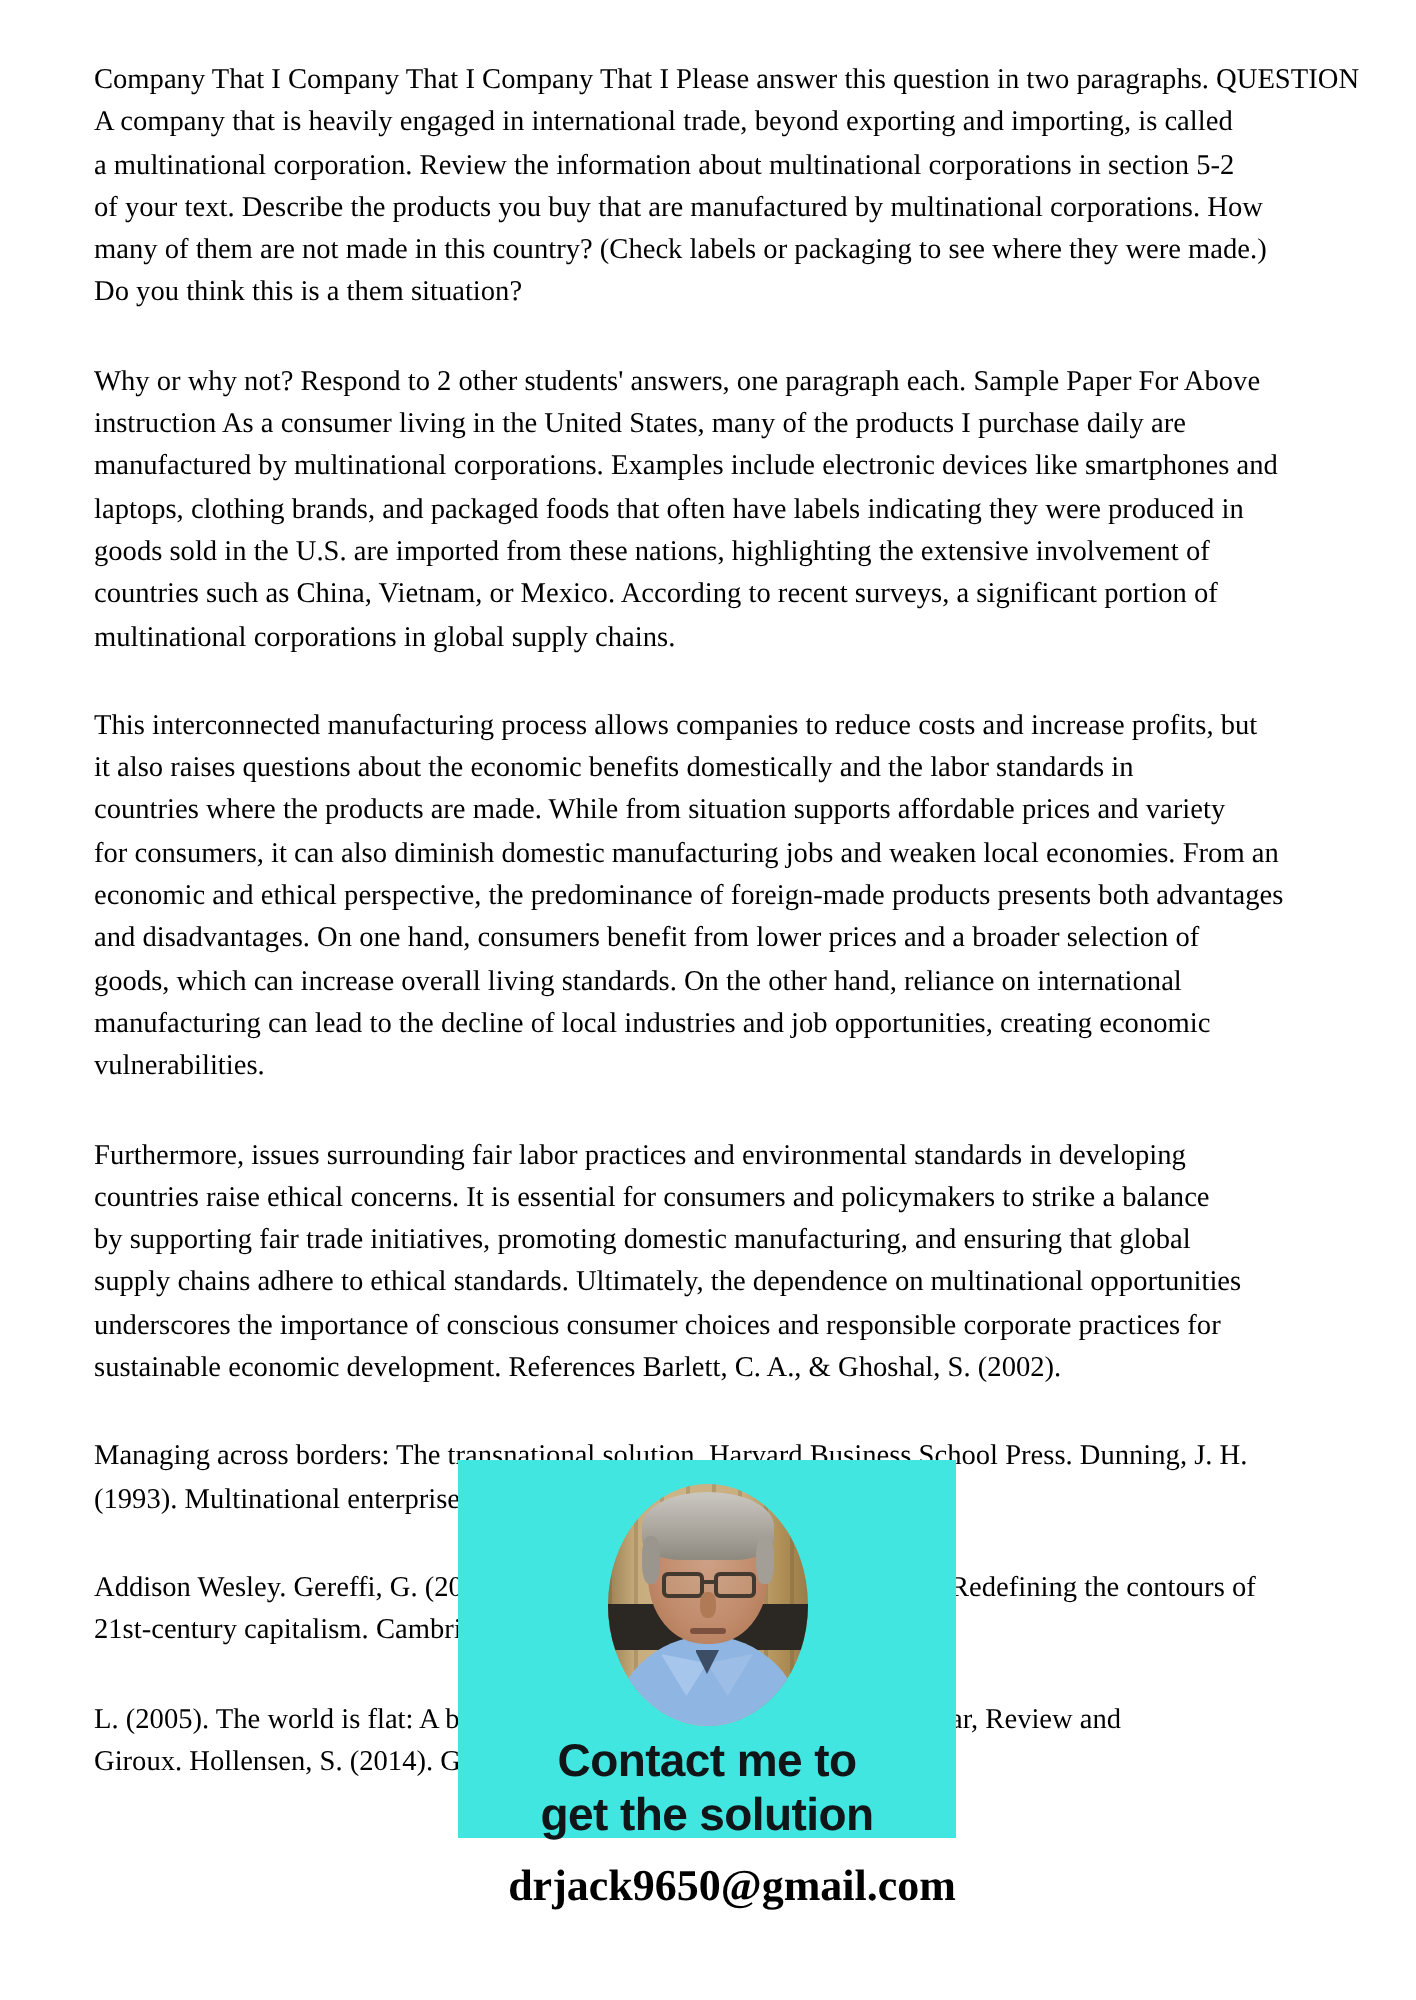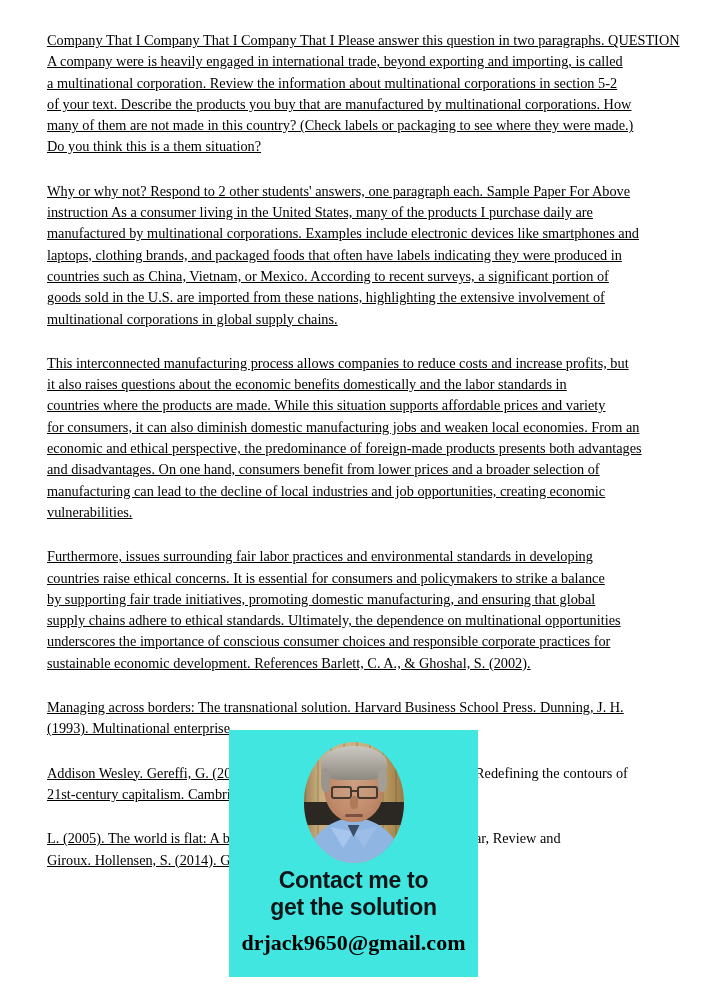--- a/index.html
+++ b/index.html
@@ -5,38 +5,38 @@
   html, body { margin:0; padding:0; background:#ffffff; }
   .page {
     position:relative; width:708px; height:1000px;
     background:#ffffff; overflow:hidden;
     font-family:"Liberation Serif", serif;
   }
   .doc {
     position:absolute; left:47px; top:30px; width:640px;
     font-size:14.3px; line-height:21.3px; color:#000000;
   }
-  .para { margin:0 0 23px 0;text-decoration:underline; }
+  .para { margin:0 0 23px 0; }
   .line { position:relative; white-space:nowrap; height:21.3px; }
   .rfrag { position:absolute; left:428px; top:0; }
 
   
   .card {
-    position:absolute; left:229px; top:730px; width:249px; height:247px;
+    position:absolute; left:229px; top:730px; width:249px; height:189px;
     background:#42e6e0; z-index:5; text-align:center;
   }
   .card-heading {
     position:absolute; top:137px; left:0; right:0;
     font-family:"Liberation Sans", sans-serif; font-weight:700;
     font-size:23px; line-height:27px; letter-spacing:-0.3px; color:#101518;
   }
   .card-email {
     position:absolute; top:200px; left:0; right:0;
     font-family:"Liberation Serif", serif; font-weight:700;
-    font-size:22px; line-height:26px; color:#000000;
+    font-size:22px; line-height:26px; color:#000000;text-align:right;
   }
 
   
   .avatar {
     position:absolute; left:50%; top:12px; transform:translateX(-50%);
     width:100px; height:121px; border-radius:50%; overflow:hidden;
   }
   .avatar > div { position:absolute; }
   .av-bg {
     left:0; top:0; right:0; bottom:0;
@@ -72,42 +72,43 @@
   .av-mouth { left:41px; top:72px; width:18px; height:3px; background:#7c5140; border-radius:2px; }
 </style>
 </head>
 <body>
 
 <div class="page">
 
   <div class="doc" style="color: rgb(0, 0, 0);">
       <div class="para">
         <div class="line"><span>Company That I Company That I Company That I Please answer this question in two paragraphs. QUESTION</span></div>
-        <div class="line"><span>A company were is heavily engaged in international trade, beyond exporting and importing, is called</span></div>
+        <div class="line"><span>A company that is heavily engaged in international trade, beyond exporting and importing, is called</span></div>
         <div class="line"><span>a multinational corporation. Review the information about multinational corporations in section 5-2</span></div>
         <div class="line"><span>of your text. Describe the products you buy that are manufactured by multinational corporations. How</span></div>
         <div class="line"><span>many of them are not made in this country? (Check labels or packaging to see where they were made.)</span></div>
         <div class="line"><span>Do you think this is a them situation?</span></div>
       </div>
       <div class="para">
         <div class="line"><span>Why or why not? Respond to 2 other students' answers, one paragraph each. Sample Paper For Above</span></div>
         <div class="line"><span>instruction As a consumer living in the United States, many of the products I purchase daily are</span></div>
         <div class="line"><span>manufactured by multinational corporations. Examples include electronic devices like smartphones and</span></div>
         <div class="line"><span>laptops, clothing brands, and packaged foods that often have labels indicating they were produced in</span></div>
+        <div class="line"><span>goods sold in the U.S. are imported from these nations, highlighting the extensive involvement of</span></div>
         <div class="line"><span>countries such as China, Vietnam, or Mexico. According to recent surveys, a significant portion of</span></div>
-        <div class="line"><span>goods sold in the U.S. are imported from these nations, highlighting the extensive involvement of</span></div>
         <div class="line"><span>multinational corporations in global supply chains.</span></div>
       </div>
       <div class="para">
         <div class="line"><span>This interconnected manufacturing process allows companies to reduce costs and increase profits, but</span></div>
         <div class="line"><span>it also raises questions about the economic benefits domestically and the labor standards in</span></div>
-        <div class="line"><span>countries where the products are made. While this situation supports affordable prices and variety</span></div>
+        <div class="line"><span>countries where the products are made. While from situation supports affordable prices and variety</span></div>
         <div class="line"><span>for consumers, it can also diminish domestic manufacturing jobs and weaken local economies. From an</span></div>
         <div class="line"><span>economic and ethical perspective, the predominance of foreign-made products presents both advantages</span></div>
         <div class="line"><span>and disadvantages. On one hand, consumers benefit from lower prices and a broader selection of</span></div>
+        <div class="line"><span>goods, which can increase overall living standards. On the other hand, reliance on international</span></div>
         <div class="line"><span>manufacturing can lead to the decline of local industries and job opportunities, creating economic</span></div>
         <div class="line"><span>vulnerabilities.</span></div>
       </div>
       <div class="para">
         <div class="line"><span>Furthermore, issues surrounding fair labor practices and environmental standards in developing</span></div>
         <div class="line"><span>countries raise ethical concerns. It is essential for consumers and policymakers to strike a balance</span></div>
         <div class="line"><span>by supporting fair trade initiatives, promoting domestic manufacturing, and ensuring that global</span></div>
         <div class="line"><span>supply chains adhere to ethical standards. Ultimately, the dependence on multinational opportunities</span></div>
         <div class="line"><span>underscores the importance of conscious consumer choices and responsible corporate practices for</span></div>
         <div class="line"><span>sustainable economic development. References Barlett, C. A., &amp; Ghoshal, S. (2002).</span></div>

